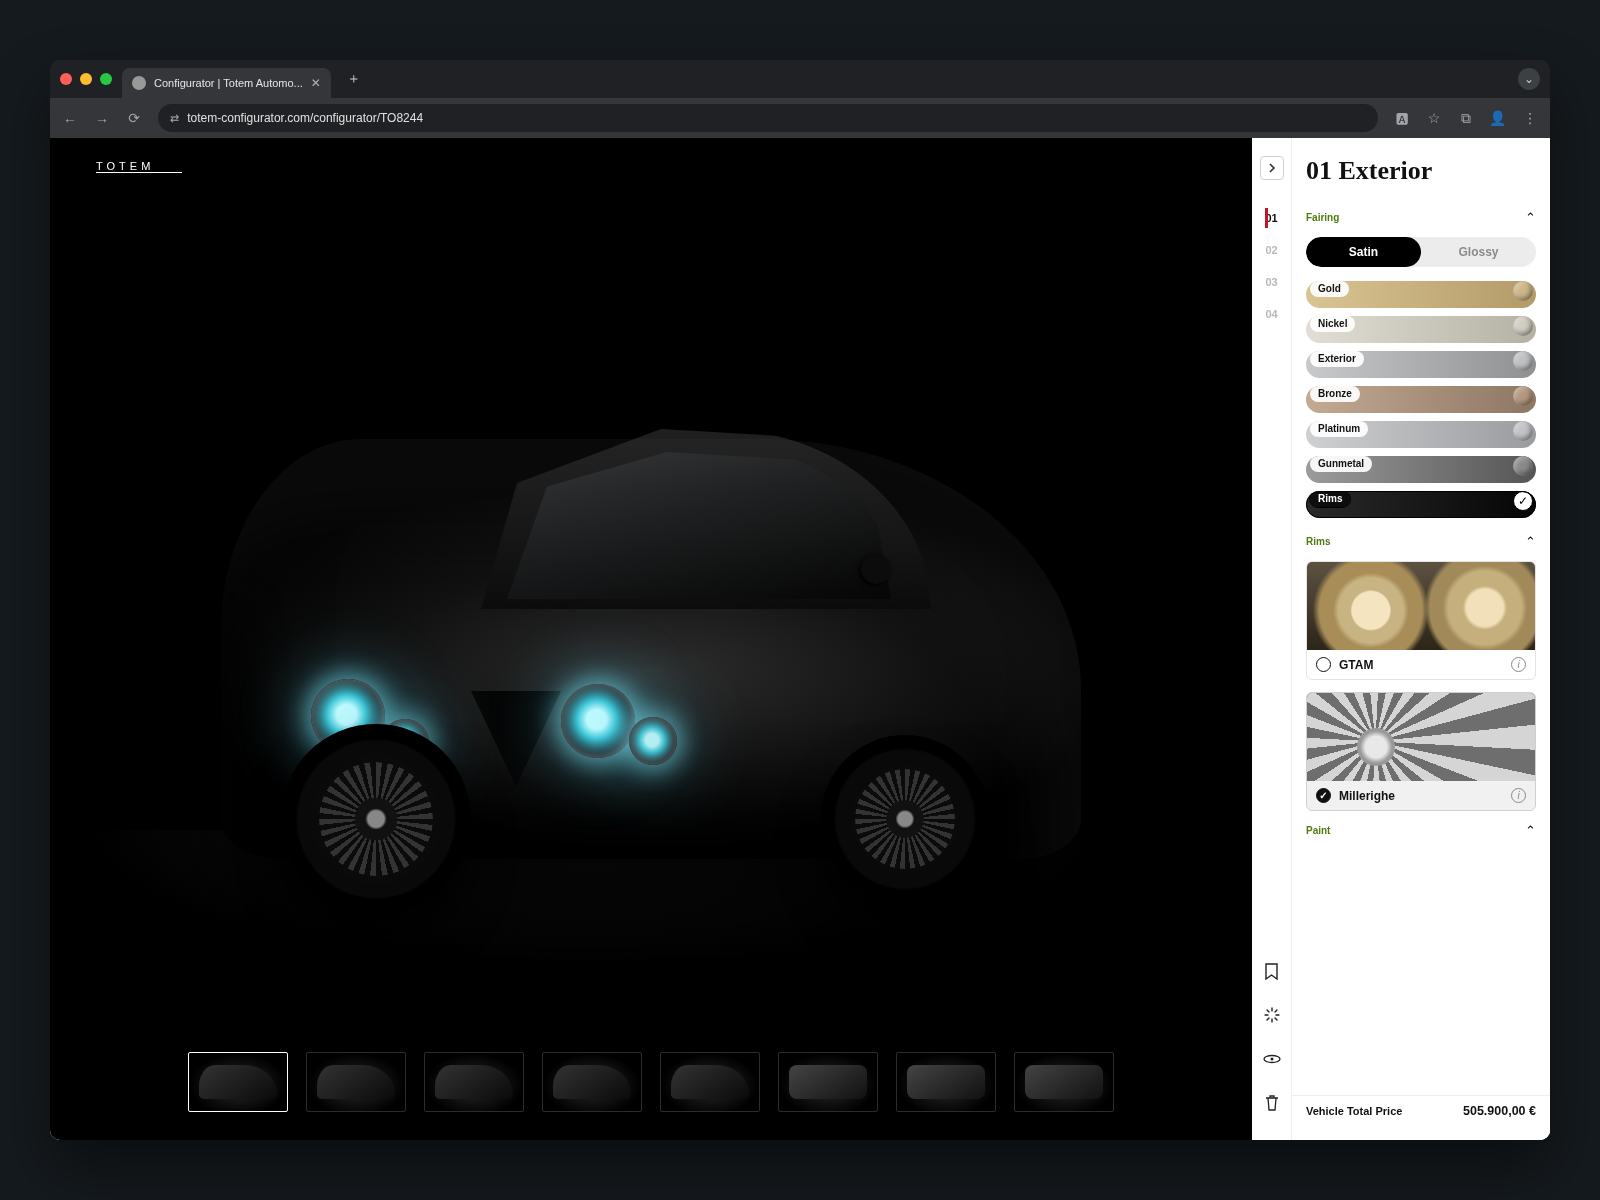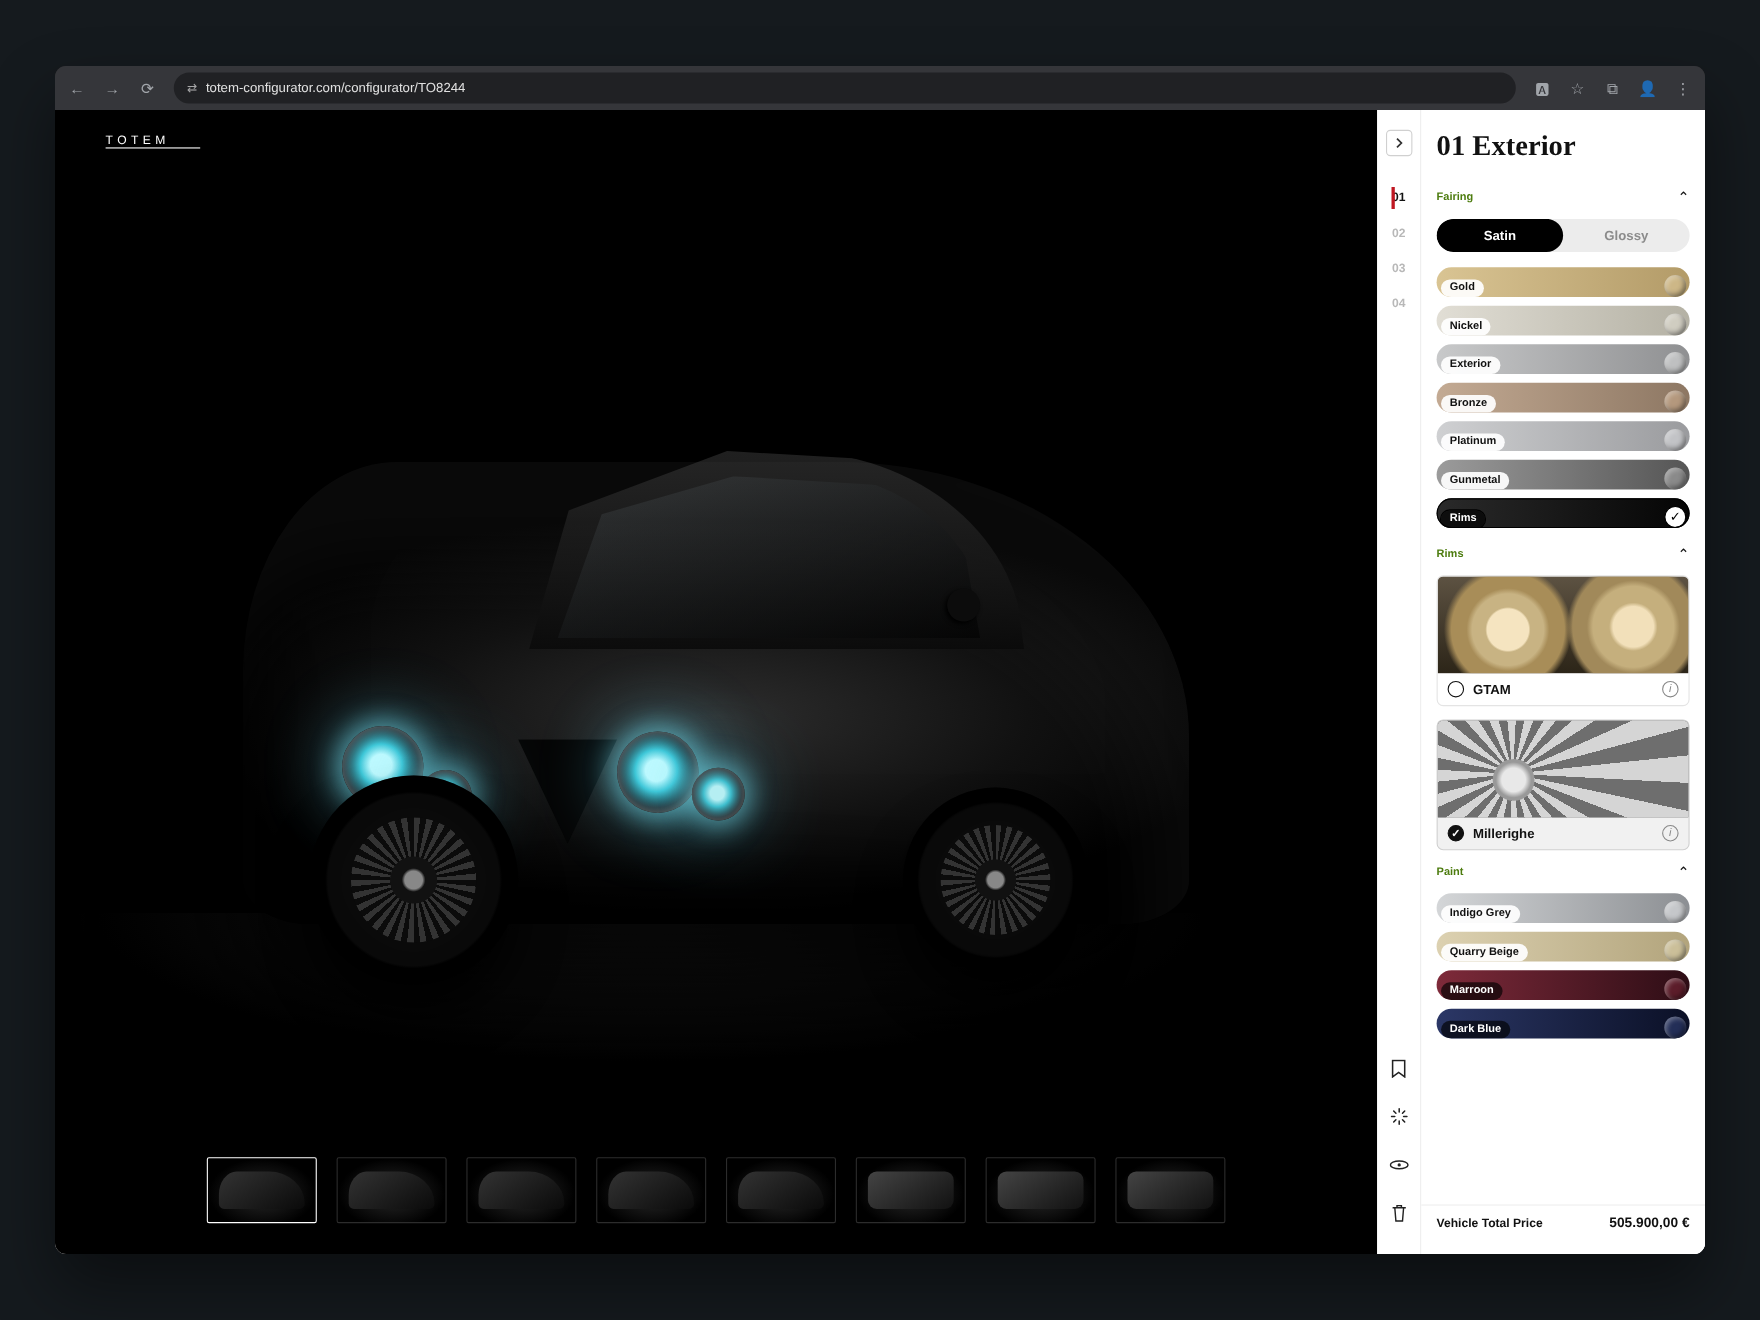--- a/index.html
+++ b/index.html
@@ -271,21 +271,21 @@
     font-size:12px; font-weight:700; color:#8b8b8b; cursor:pointer;
   }
   .segmented .on { background:#000; color:#fff; border-radius:18px; }
 
   
   .swatch {
     position:relative;
     height:27px;
     border-radius:14px;
     margin-bottom:8px;
-    display:flex; align-items:flex-end;
+    display:flex; align-items:flex-start;
     padding: 0 3px 0 0;
     cursor:pointer;
     overflow:hidden;
   }
   .swatch .pill {
     background: rgba(255,255,255,.92);
     color:#111;
     font-size:10px;
     font-weight:700;
     padding: 3px 8px;
@@ -361,20 +361,35 @@
 
   
   .panel-scroll::-webkit-scrollbar { width:8px; }
   .panel-scroll::-webkit-scrollbar-thumb { background:#cfcfcf; border-radius:4px; }
 </style>
 </head>
 <body>
 
 <div class="browser">
 
+  <div class="tabbar">
+    <div class="traffic">
+      <span class="dot-red"></span>
+      <span class="dot-yellow"></span>
+      <span class="dot-green"></span>
+    </div>
+    <div class="tab">
+      <span class="favicon"></span>
+      <span>Configurator | Totem Automo...</span>
+      <span class="close">✕</span>
+    </div>
+    <div class="tab-plus">＋</div>
+    <div class="spacer"></div>
+    <div class="caret">⌄</div>
+  </div>
 
   <div class="addrbar">
     <div class="ico">←</div>
     <div class="ico">→</div>
     <div class="ico">⟳</div>
     <div class="url-field">
       <span class="lock">⇄</span>
       <span>totem-configurator.com/configurator/TO8244</span>
     </div>
     <div class="toolbar-icons">
@@ -544,38 +559,20 @@
                 <span>Millerighe</span>
                 <span class="info">i</span>
               </div>
             </div>
           </div>
 
         <div class="sec-head" style="margin-top:8px;">
           <div class="h2">Paint</div>
           <span class="caret">⌃</span>
         </div>
-        <div id="paint-colors">
-            <div class="swatch" style="background: linear-gradient(90deg, rgb(212, 214, 216) 0%, rgb(140, 143, 147) 100%);">
-              <span class="pill">Indigo Grey</span>
-              <span class="dot" style="background: rgb(197, 199, 202);"></span>
-            </div>
-            <div class="swatch" style="background: linear-gradient(90deg, rgb(220, 209, 177) 0%, rgb(178, 164, 124) 100%);">
-              <span class="pill">Quarry Beige</span>
-              <span class="dot" style="background: rgb(203, 191, 153);"></span>
-            </div>
-            <div class="swatch dark" style="background: linear-gradient(90deg, rgb(126, 42, 58) 0%, rgb(45, 13, 21) 100%);">
-              <span class="pill">Marroon</span>
-              <span class="dot" style="background: rgb(92, 29, 42);"></span>
-            </div>
-            <div class="swatch dark" style="background: linear-gradient(90deg, rgb(43, 55, 102) 0%, rgb(11, 16, 38) 100%);">
-              <span class="pill">Dark Blue</span>
-              <span class="dot" style="background: rgb(35, 46, 87);"></span>
-            </div>
-          </div>
       </div>
 
       <div class="panel-footer">
         <div class="price-row">
           <span>Vehicle Total Price</span>
           <span class="val">505.900,00 €</span>
         </div>
       </div>
     </div>
 

